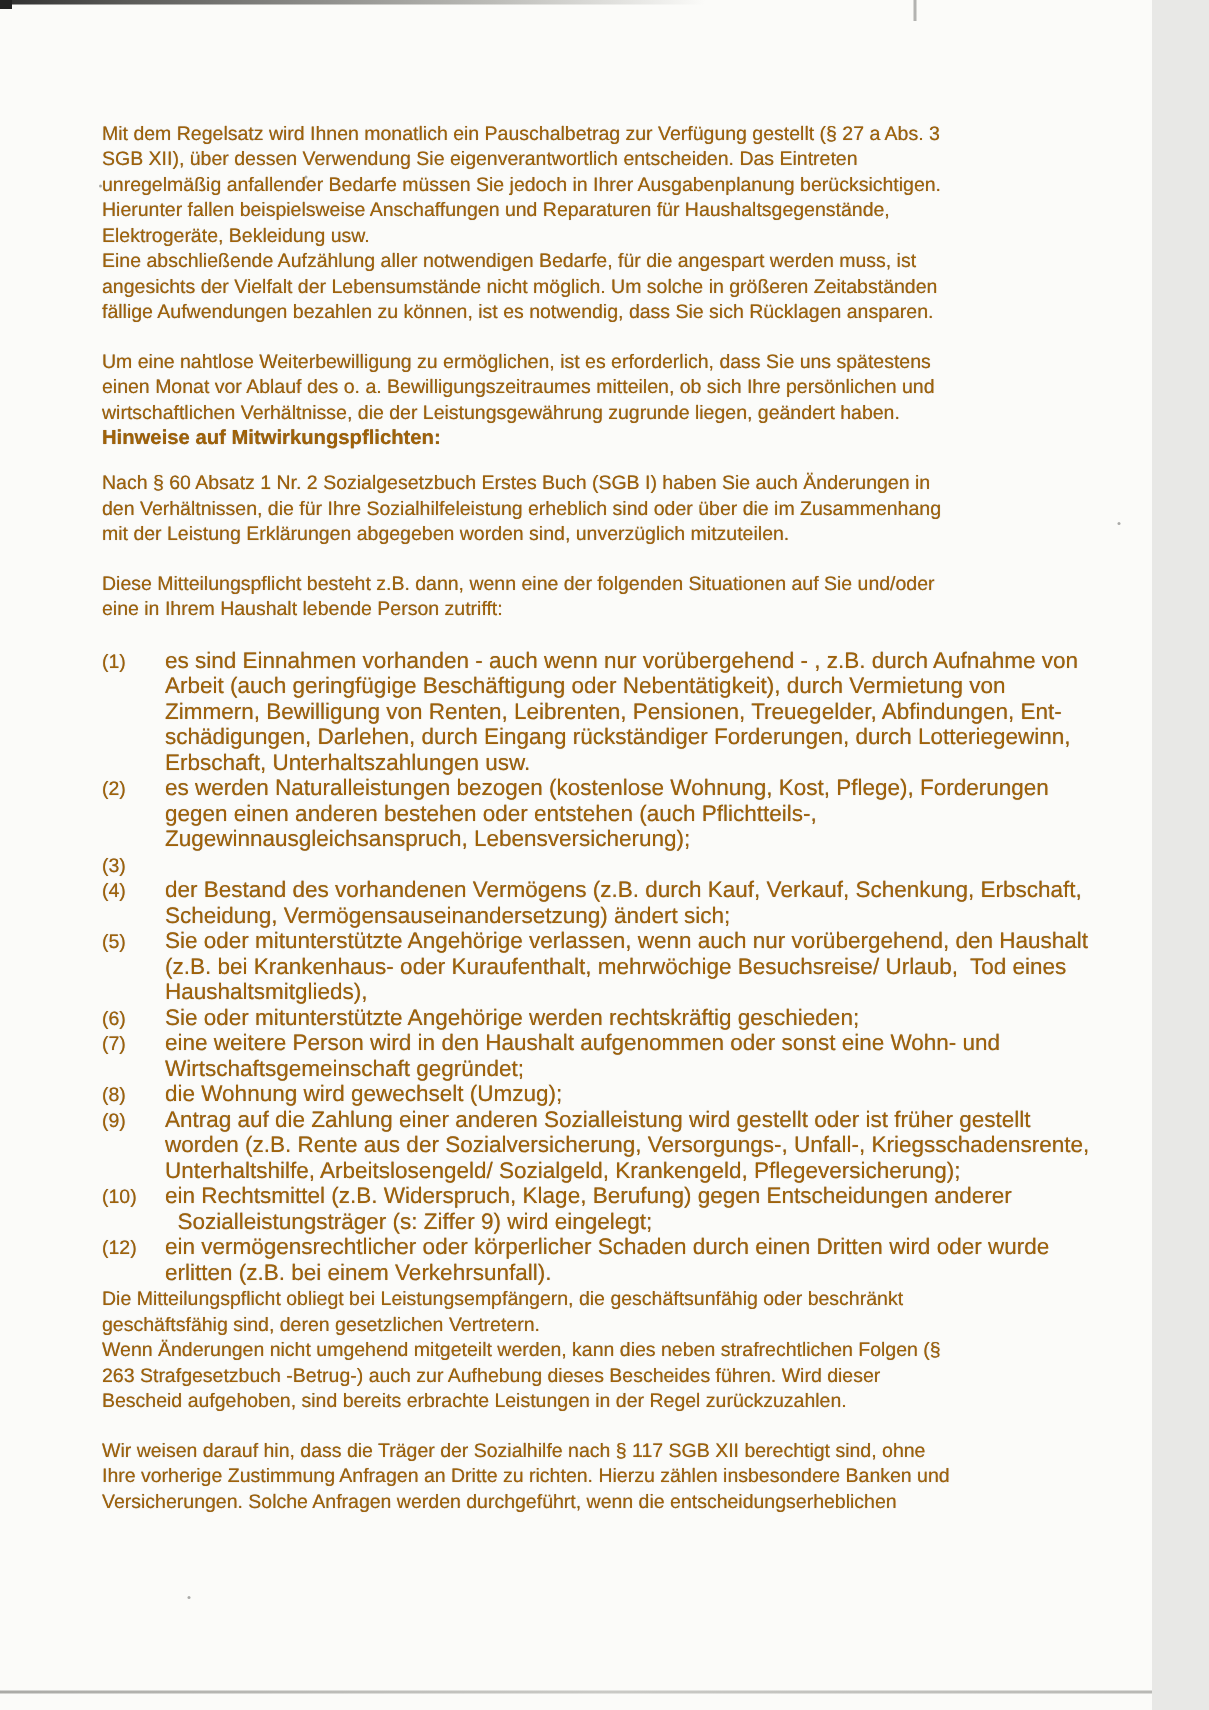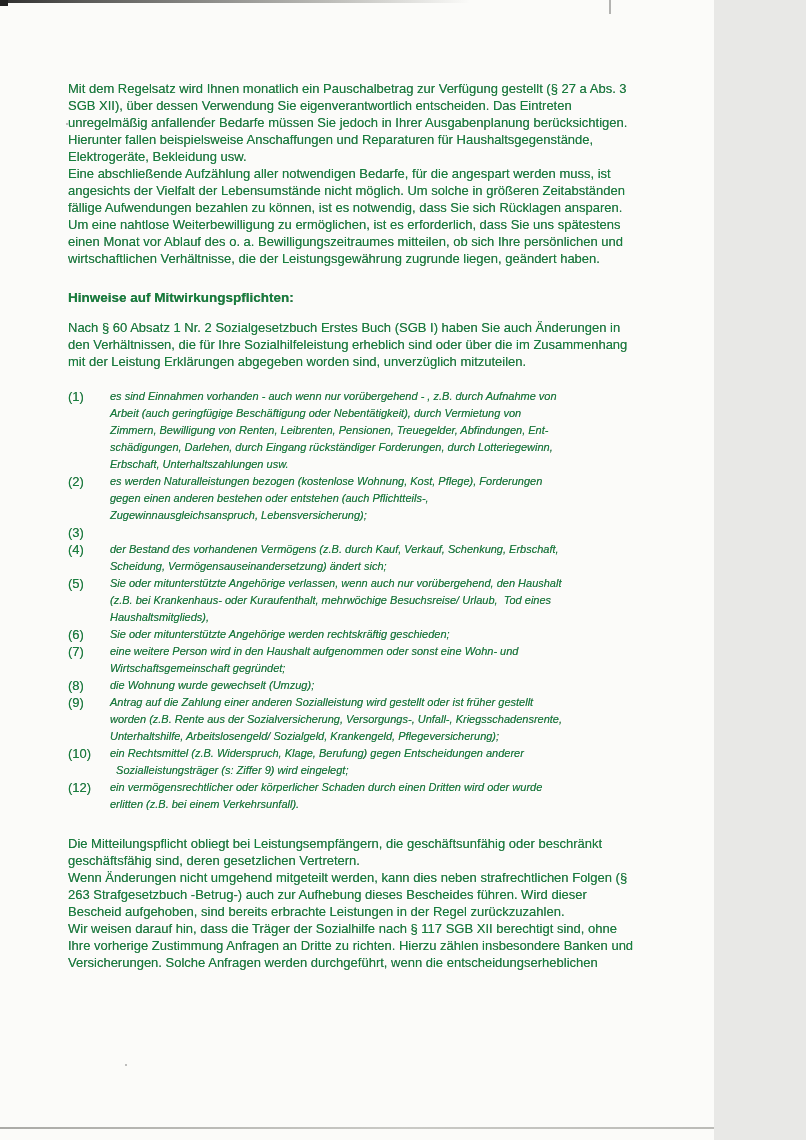--- a/index.html
+++ b/index.html
@@ -2,26 +2,26 @@
 <html><head>
 <meta charset="utf-8">
 <style>
   html, body {
     margin: 0;
     padding: 0;
     background: #e8e8e6;
   }
   .page {
     position: relative;
-    width: 714px;
+    width: 768px;
     height: 1140px;
     background: #fbfbf9;
     overflow: hidden;
     font-family: "Liberation Sans", "DejaVu Sans", sans-serif;
-    color: #15803d;
+    color: #a16207;
   }
   .content {
     position: absolute;
     left: 68px;
     top: 80px;
     width: 710px;
   }
   .para {
     font-size: 13px;
     line-height: 17px;
@@ -31,40 +31,39 @@
   }
   .heading {
     font-size: 13.5px;
     line-height: 17px;
     font-weight: bold;
     white-space: pre;
     margin: 0;
     text-shadow: 0 0 0.5px rgba(0,0,0,0.6);
   }
   .gap-sm  { margin-top: 13px; }
-  .gap-md  { }
-  .gap-lg  { margin-top: 22px; }
+  .gap-md  { margin-top: 16px; }
+  .gap-lg  { }
   .numbered-list { margin-top: 18px; }
   .list-item {
     display: flex;
     align-items: flex-start;
   }
   .list-item .num {
     flex: 0 0 42px;
     font-size: 13px;
     line-height: 17px;
     white-space: pre;
     text-shadow: 0 0 0.5px rgba(30,30,30,0.55);
   }
   .list-item .txt {
-    font-size: 11px;
+    font-size: 15px;
     line-height: 17px;
     white-space: pre;
     text-shadow: 0 0 0.5px rgba(30,30,30,0.55);
-    font-style: italic;
   }
   
   .scan-top-edge {
     position: absolute;
     top: 0; left: 0;
     width: 470px; height: 3px;
     background: linear-gradient(to right,
       #2f2f2f 0%, #5a5a58 18%, #8d8d8a 45%, #bcbcb8 70%, rgba(200,200,196,0) 100%);
   }
   .scan-top-corner {
@@ -122,20 +121,22 @@
     <div class="para gap-md">Um eine nahtlose Weiterbewilligung zu ermöglichen, ist es erforderlich, dass Sie uns spätestens
 einen Monat vor Ablauf des o. a. Bewilligungszeitraumes mitteilen, ob sich Ihre persönlichen und
 wirtschaftlichen Verhältnisse, die der Leistungsgewährung zugrunde liegen, geändert haben.</div>
 
     <div class="heading gap-lg">Hinweise auf Mitwirkungspflichten:</div>
 
     <div class="para gap-sm">Nach § 60 Absatz 1 Nr. 2 Sozialgesetzbuch Erstes Buch (SGB I) haben Sie auch Änderungen in
 den Verhältnissen, die für Ihre Sozialhilfeleistung erheblich sind oder über die im Zusammenhang
 mit der Leistung Erklärungen abgegeben worden sind, unverzüglich mitzuteilen.</div>
 
+    <div class="para gap-md">Diese Mitteilungspflicht besteht z.B. dann, wenn eine der folgenden Situationen auf Sie und/oder
+eine in Ihrem Haushalt lebende Person zutrifft:</div>
 
     <div class="numbered-list">
       <div class="list-item">
         <span class="num">(1)</span>
         <span class="txt">es sind Einnahmen vorhanden - auch wenn nur vorübergehend - , z.B. durch Aufnahme von
 Arbeit (auch geringfügige Beschäftigung oder Nebentätigkeit), durch Vermietung von
 Zimmern, Bewilligung von Renten, Leibrenten, Pensionen, Treuegelder, Abfindungen, Ent-
 schädigungen, Darlehen, durch Eingang rückständiger Forderungen, durch Lotteriegewinn,
 Erbschaft, Unterhaltszahlungen usw.</span>
       </div>
@@ -163,21 +164,21 @@
         <span class="num">(6)</span>
         <span class="txt">Sie oder mitunterstützte Angehörige werden rechtskräftig geschieden;</span>
       </div>
       <div class="list-item">
         <span class="num">(7)</span>
         <span class="txt">eine weitere Person wird in den Haushalt aufgenommen oder sonst eine Wohn- und
 Wirtschaftsgemeinschaft gegründet;</span>
       </div>
       <div class="list-item">
         <span class="num">(8)</span>
-        <span class="txt">die Wohnung wurde gewechselt (Umzug);</span>
+        <span class="txt">die Wohnung wird gewechselt (Umzug);</span>
       </div>
       <div class="list-item">
         <span class="num">(9)</span>
         <span class="txt">Antrag auf die Zahlung einer anderen Sozialleistung wird gestellt oder ist früher gestellt
 worden (z.B. Rente aus der Sozialversicherung, Versorgungs-, Unfall-, Kriegsschadensrente,
 Unterhaltshilfe, Arbeitslosengeld/ Sozialgeld, Krankengeld, Pflegeversicherung);</span>
       </div>
       <div class="list-item">
         <span class="num">(10)</span>
         <span class="txt">ein Rechtsmittel (z.B. Widerspruch, Klage, Berufung) gegen Entscheidungen anderer

